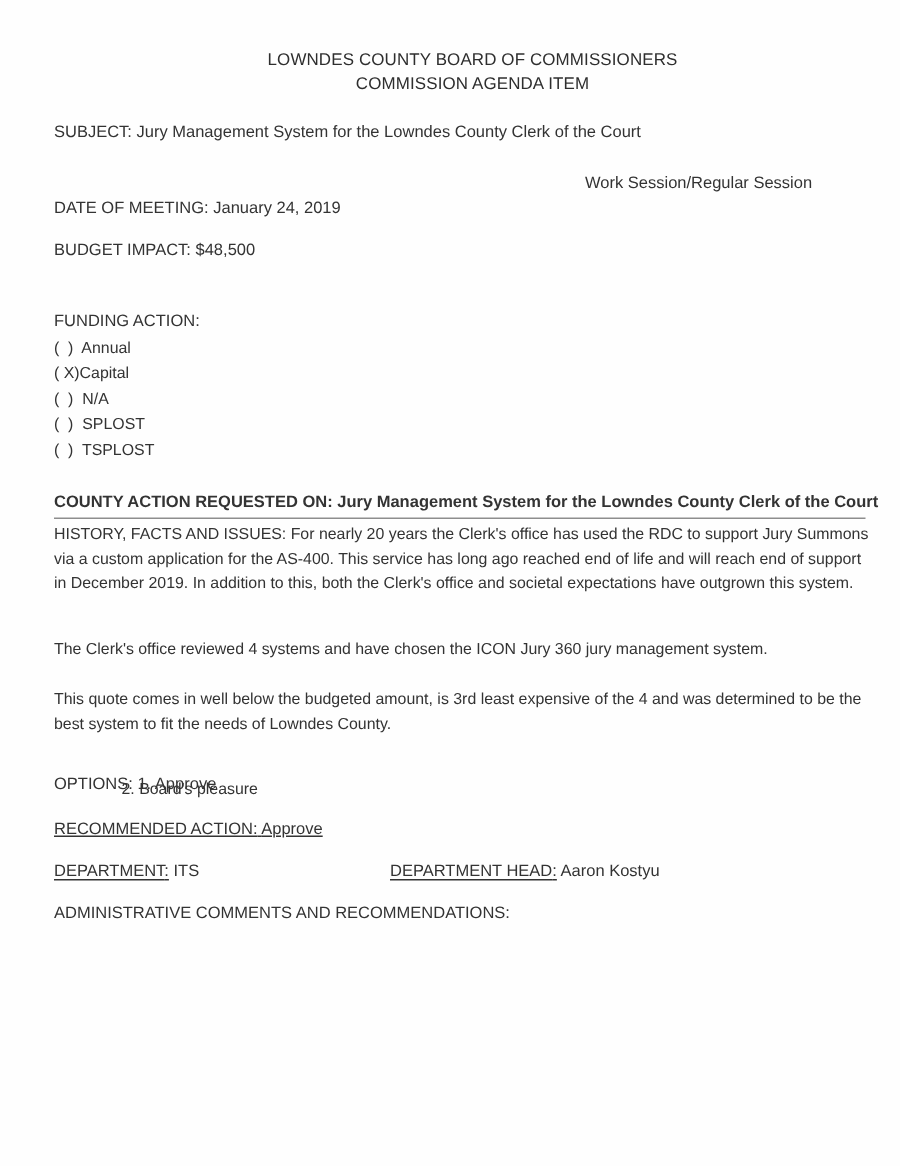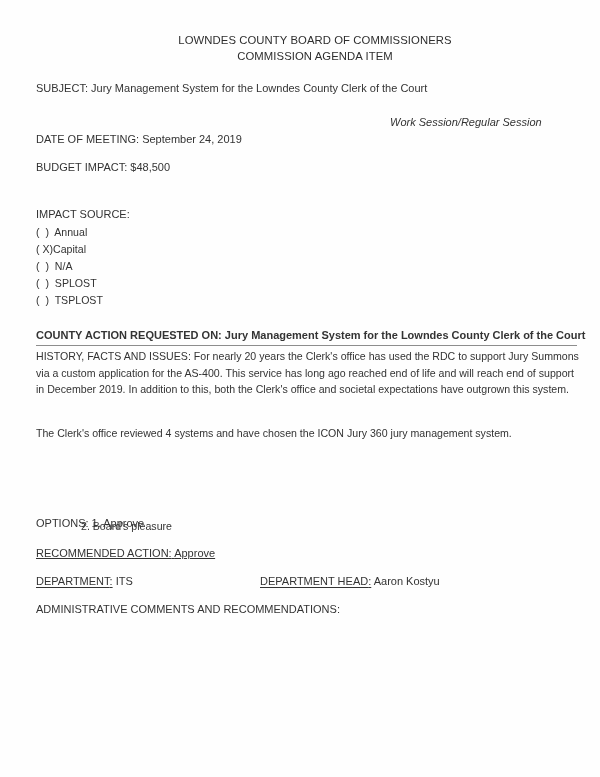--- a/index.html
+++ b/index.html
@@ -89,50 +89,51 @@
 
   <div class="title-block">
     <div class="title-line">LOWNDES COUNTY BOARD OF COMMISSIONERS</div>
     <div class="title-line">COMMISSION AGENDA ITEM</div>
   </div>
 
   <div class="row" style="left:36px; top:80px;">
     <span>SUBJECT: Jury Management System for the Lowndes County Clerk of the Court</span>
   </div>
 
-  <div class="row" style="left:390px; top:114px;font-style:italic;">Work Session/Regular Session</div>
+  <div class="row" style="left:390px; top:114px;">Work Session/Regular Session</div>
 
   <div class="row" style="left:36px; top:131px;">
     <span>DATE OF MEETING:</span>
-    <span>September 24, 2019</span>
+    <span>January 24, 2019</span>
   </div>
 
   <div class="row" style="left:36px; top:159px;">
     <span>BUDGET IMPACT:</span>
     <span>$48,500</span>
   </div>
 
-  <div class="row" style="left:36px; top:206px;">IMPACT SOURCE:</div>
+  <div class="row" style="left:36px; top:206px;">FUNDING ACTION:</div>
   <div class="funding-list">
     <div class="funding-item">(  )  Annual</div>
     <div class="funding-item">( X)Capital</div>
     <div class="funding-item">(  )  N/A</div>
     <div class="funding-item">(  )  SPLOST</div>
     <div class="funding-item">(  )  TSPLOST</div>
   </div>
 
   <div class="row" style="left:36px; top:327px;font-weight:bold;">
     <span>COUNTY ACTION REQUESTED ON: Jury Management System for the Lowndes County Clerk of the Court</span>
   </div>
   <div class="divider" style="top:345px;"></div>
 
   <div class="para" style="left:36px; top:348px; width:545px;">HISTORY, FACTS AND ISSUES: For nearly 20 years the Clerk's office has used the RDC to support Jury Summons via a custom application for the AS-400.  This service has long ago reached end of life and will reach end of support in December 2019.  In addition to this, both the Clerk's office and societal expectations have outgrown this system.</div>
 
   <div class="para" style="left:36px; top:425px; width:545px;">The Clerk's office reviewed 4 systems and have chosen the ICON Jury 360 jury management system.</div>
 
+  <div class="para" style="left:36px; top:458px; width:545px;">This quote comes in well below the budgeted amount, is 3rd least expensive of the 4 and was determined to be the best system to fit the needs of Lowndes County.</div>
 
   <div class="row" style="left:36px; top:502px;margin-top:13px;">OPTIONS:  1. Approve</div>
   <div class="opt-sub" style="top:518px;">2. Board's pleasure</div>
 
   <div class="row" style="left:36px; top:545px;text-decoration:underline;">
     <span>RECOMMENDED ACTION:</span>
     <span>Approve</span>
   </div>
 
   <div class="row" style="left:36px; top:573px;">

